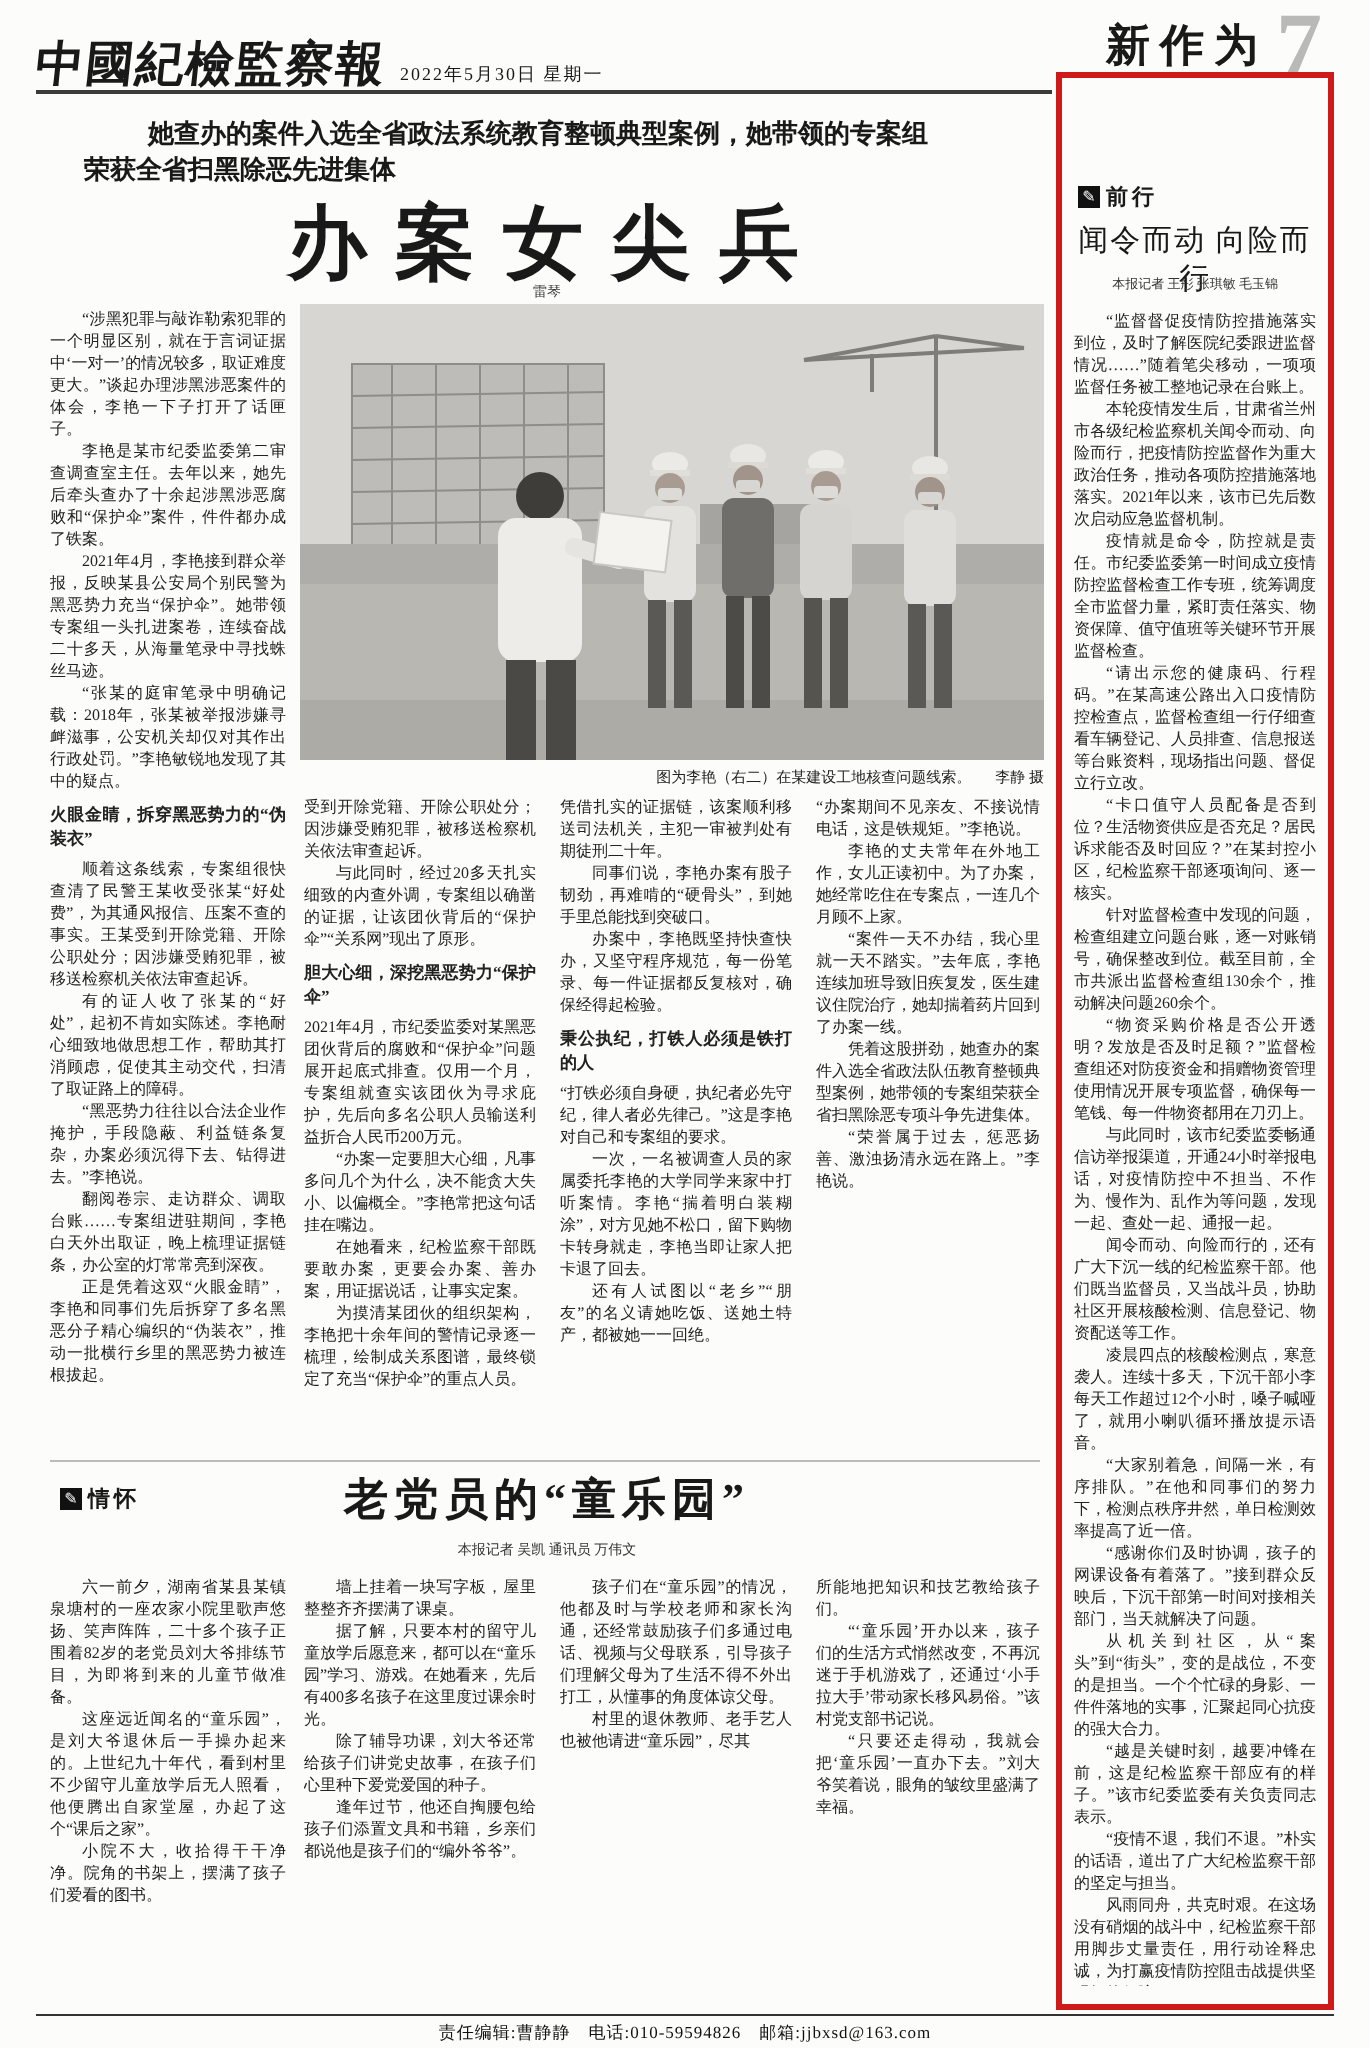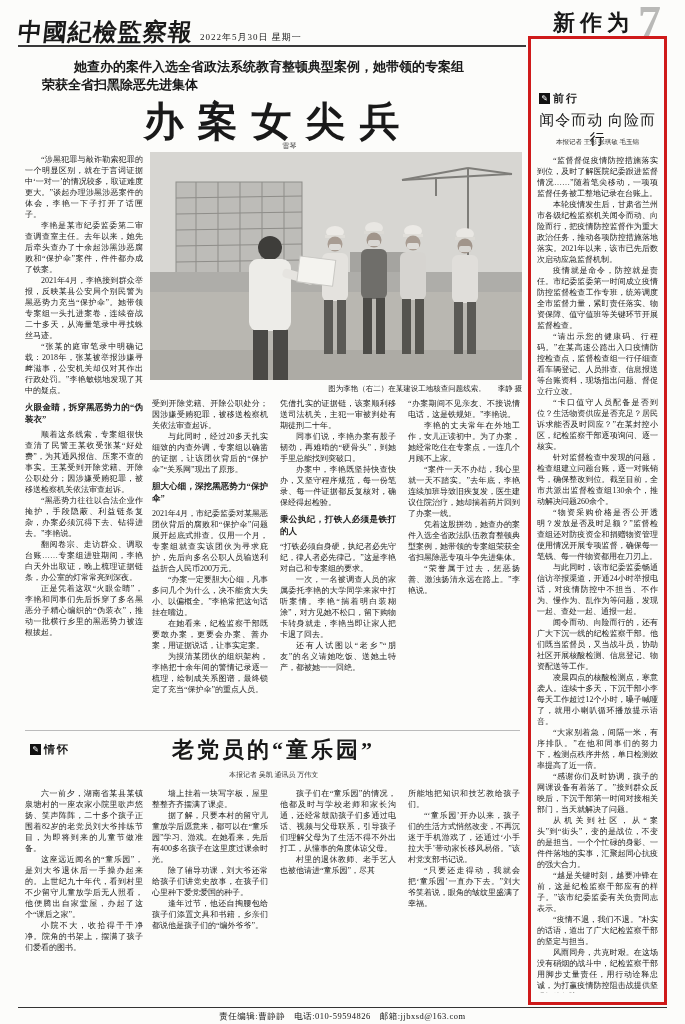--- a/index.html
+++ b/index.html
@@ -16,21 +16,21 @@
   .m-date { left:200px; top:31px; font-size:9px; letter-spacing:1px; }
   .m-rule { left:18px; top:45px; width:508px; height:2px; background:#3a3a3a; }
   .m-section { left:553px; top:8px; font-size:22px; font-weight:bold; letter-spacing:5px; }
   .m-page { left:638px; top:-4px; font-size:46px; color:#b9b9b7; font-weight:bold; }
 
   
   .kicker { left:42px; top:58px; width:472px; font-size:13px; font-weight:bold; line-height:18px; }
   .kicker .l1 { padding-left:32px; }
   .m-title { left:25px; top:94px; width:497px; text-align:center; font-size:40px;
              font-weight:bold; letter-spacing:14px; padding-left:10px; box-sizing:border-box; }
-  .m-byline { left:41px; top:141px; width:497px; text-align:center; font-size:7px; color:#333; }
+  .m-byline { left:25px; top:141px; width:497px; text-align:center; font-size:7px; color:#333; }
   .photo { left:150px; top:152px; width:372px; height:228px; }
   .caption { left:150px; top:384px; width:372px; text-align:right; font-size:7.5px; color:#222; }
   .caption .credit { margin-left:12px; }
 
   .col { position:absolute; overflow:hidden; text-align:justify;
          font-size:8px; line-height:11px; color:#222; }
   .col p { margin:0; text-indent:2em; }
   .col.cont p:first-child { text-indent:0; }
   .sub { font-size:8.5px; font-weight:bold; line-height:12px; margin:5px 0 4px; text-indent:0; }
 
@@ -176,20 +176,21 @@
   <div class="col c1">
     <div>
         <p>“涉黑犯罪与敲诈勒索犯罪的一个明显区别，就在于言词证据中‘一对一’的情况较多，取证难度更大。”谈起办理涉黑涉恶案件的体会，李艳一下子打开了话匣子。</p>
         <p>李艳是某市纪委监委第二审查调查室主任。去年以来，她先后牵头查办了十余起涉黑涉恶腐败和“保护伞”案件，件件都办成了铁案。</p>
         <p>2021年4月，李艳接到群众举报，反映某县公安局个别民警为黑恶势力充当“保护伞”。她带领专案组一头扎进案卷，连续奋战二十多天，从海量笔录中寻找蛛丝马迹。</p>
         <p>“张某的庭审笔录中明确记载：2018年，张某被举报涉嫌寻衅滋事，公安机关却仅对其作出行政处罚。”李艳敏锐地发现了其中的疑点。</p>
       </div>
     <h4 class="sub">火眼金睛，拆穿黑恶势力的“伪装衣”</h4>
     <div>
         <p>顺着这条线索，专案组很快查清了民警王某收受张某“好处费”，为其通风报信、压案不查的事实。王某受到开除党籍、开除公职处分；因涉嫌受贿犯罪，被移送检察机关依法审查起诉。</p>
+        <p>有的证人收了张某的“好处”，起初不肯如实陈述。李艳耐心细致地做思想工作，帮助其打消顾虑，促使其主动交代，扫清了取证路上的障碍。</p>
         <p>“黑恶势力往往以合法企业作掩护，手段隐蔽、利益链条复杂，办案必须沉得下去、钻得进去。”李艳说。</p>
         <p>翻阅卷宗、走访群众、调取台账……专案组进驻期间，李艳白天外出取证，晚上梳理证据链条，办公室的灯常常亮到深夜。</p>
         <p>正是凭着这双“火眼金睛”，李艳和同事们先后拆穿了多名黑恶分子精心编织的“伪装衣”，推动一批横行乡里的黑恶势力被连根拔起。</p>
       </div>
   </div>
   <div class="col c2 cont">
     <div>
         <p>受到开除党籍、开除公职处分；因涉嫌受贿犯罪，被移送检察机关依法审查起诉。</p>
         <p>与此同时，经过20多天扎实细致的内查外调，专案组以确凿的证据，让该团伙背后的“保护伞”“关系网”现出了原形。</p>
       </div>

